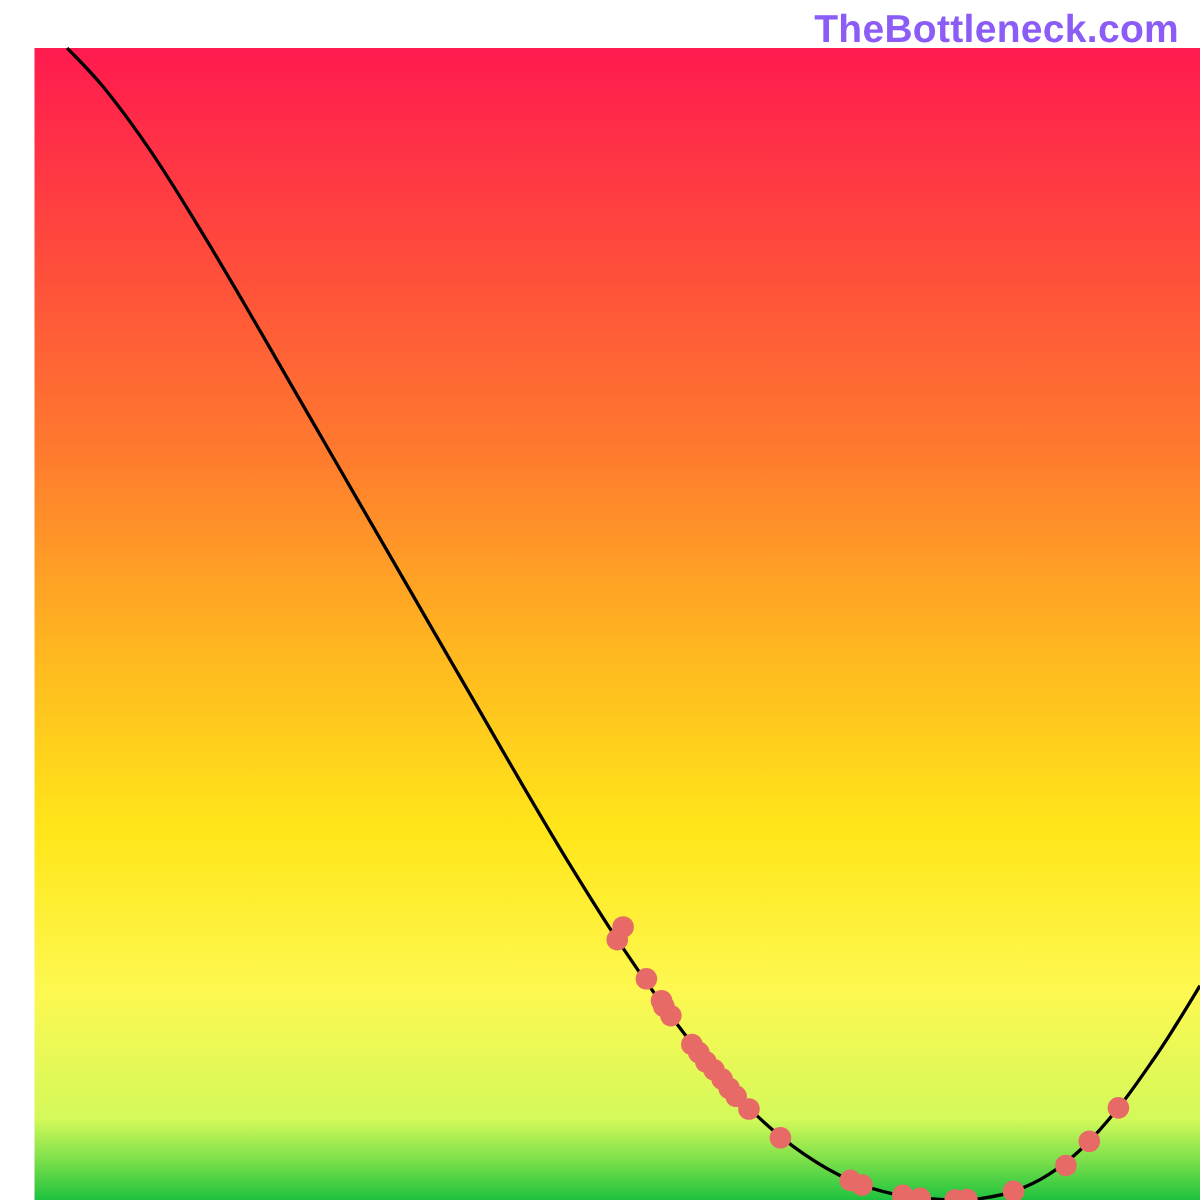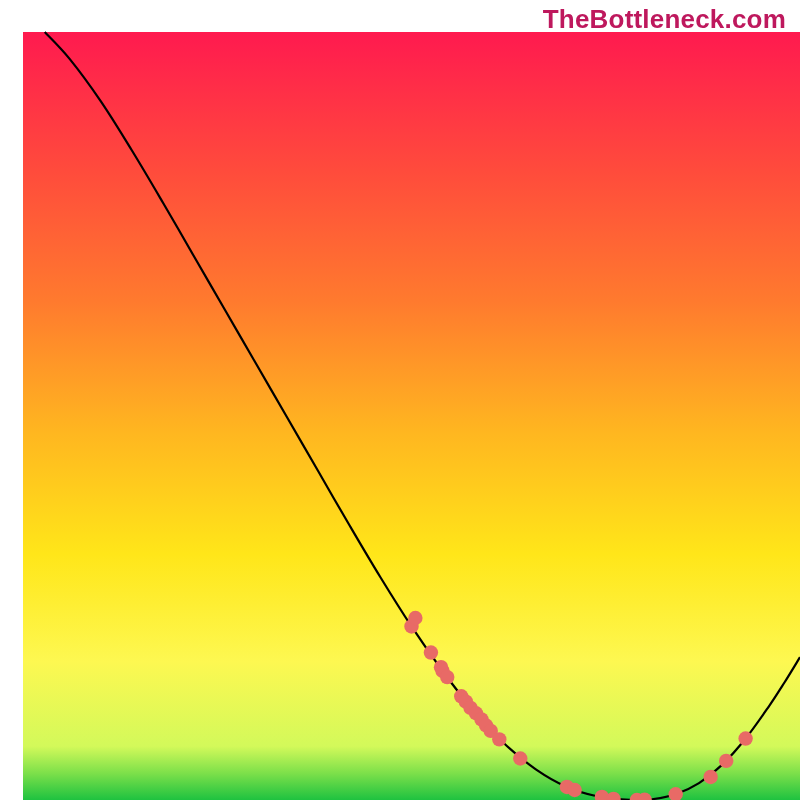--- a/index.html
+++ b/index.html
@@ -15,21 +15,21 @@
     position: relative;
     width: 800px;
     height: 800px;
   }
   .watermark {
     position: absolute;
     top: 4px;
     right: 14px;
     font-size: 26px;
     font-weight: 600;
-    color: #be185d;
+    color: #8b5cf6;
     letter-spacing: 0.2px;
   }
   .plot {
     position: absolute;
     left: 0;
     top: 0;
     width: 800px;
     height: 800px;
   }
 </style>

